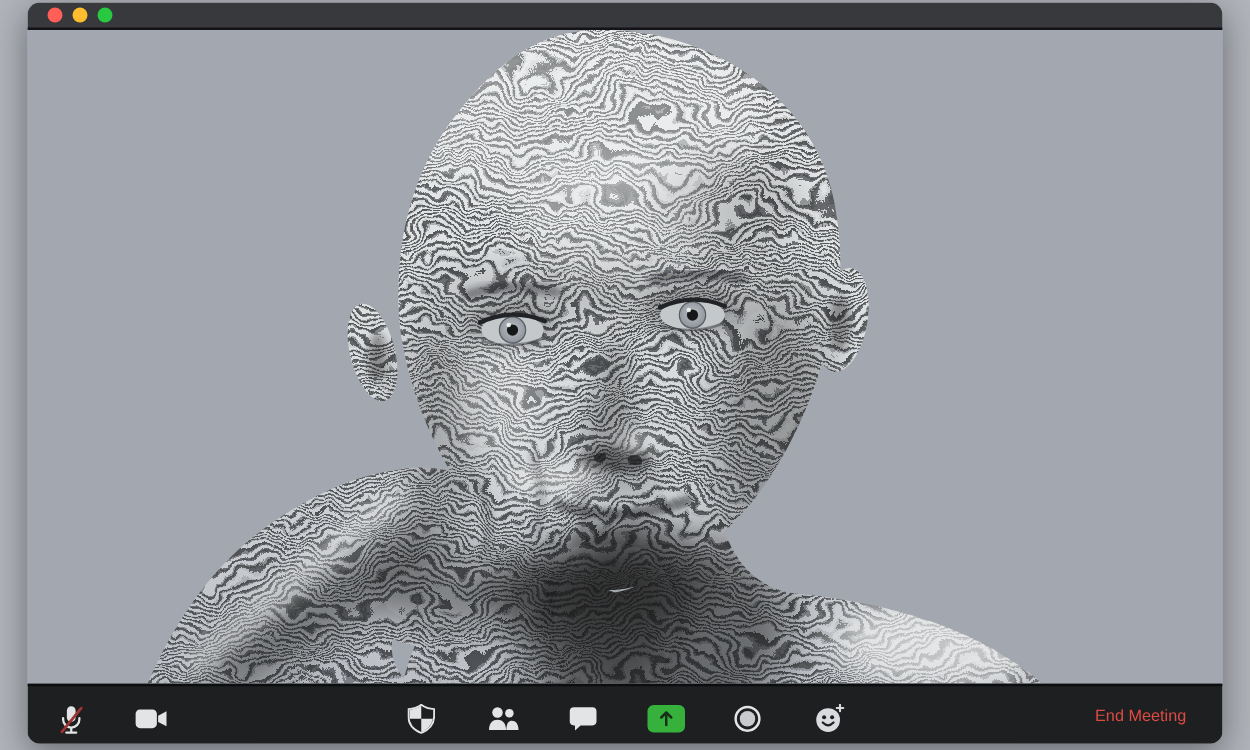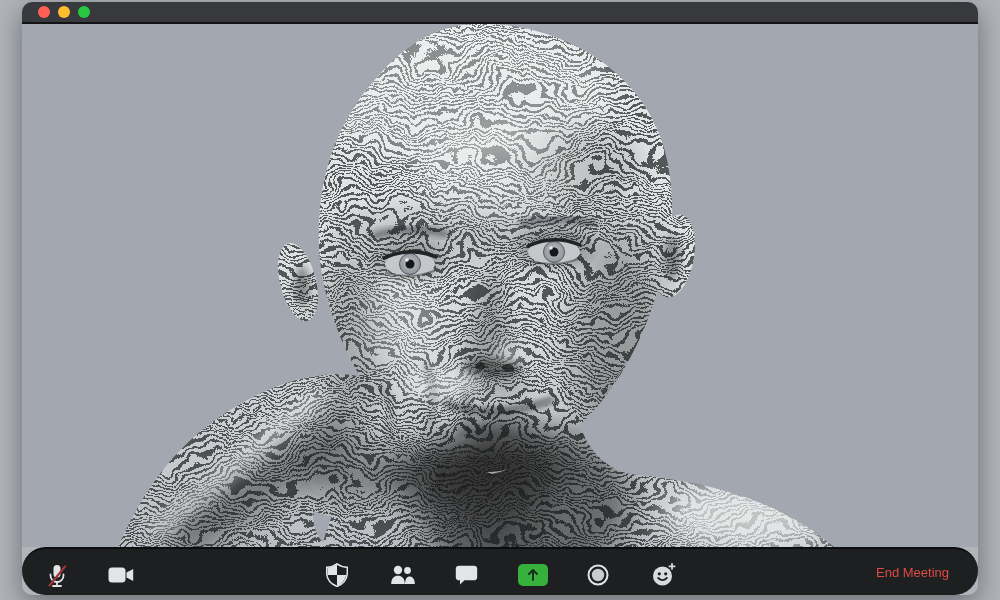--- a/index.html
+++ b/index.html
@@ -6,21 +6,21 @@
   body{font-family:"Liberation Sans",sans-serif;}
   .page{position:relative;width:1000px;height:600px;background:#b1b4ba;overflow:hidden;}
   .window{position:absolute;left:22px;top:2px;width:956px;height:593px;border-radius:10px;
           overflow:hidden;box-shadow:0 8px 28px rgba(20,22,26,.45);}
   .titlebar{height:20px;background:#38393d;border-bottom:2px solid #131316;
             display:flex;align-items:center;padding-left:16px;gap:8px;}
   .tl{width:12px;height:12px;border-radius:50%;}
   .tl.red{background:#ff5f57;} .tl.yellow{background:#febc2e;} .tl.green{background:#28c840;}
   .video{position:relative;height:523px;background:#a9aeb7;overflow:hidden;}
   .video svg.art{display:block;}
-  .toolbar{position:relative;height:46px;background:#1d1f21;border-top:2px solid #0c0d0f;border-radius:24px;}
+  .toolbar{position:relative;height:46px;background:#1d1f21;border-top:2px solid #0c0d0f;}
   .tb-btn{position:absolute;top:6px;width:40px;height:40px;display:flex;align-items:center;
           justify-content:center;background:transparent;border:none;padding:0;cursor:pointer;}
   .share-pill{width:30px;height:22px;background:#36b23c;border-radius:5px;display:flex;
               align-items:center;justify-content:center;}
   .end-meeting{position:absolute;right:23px;top:0;height:46px;display:flex;align-items:center;
                color:#de4b43;font-size:13px;font-weight:500;background:none;border:none;cursor:pointer;}
   .icon-svg{display:block;}
 </style>
 </head>
 <body>

